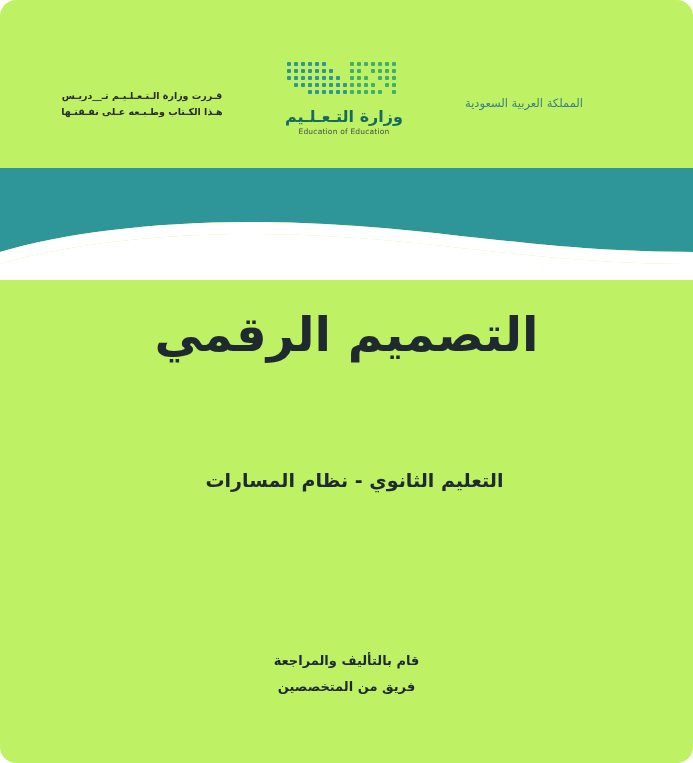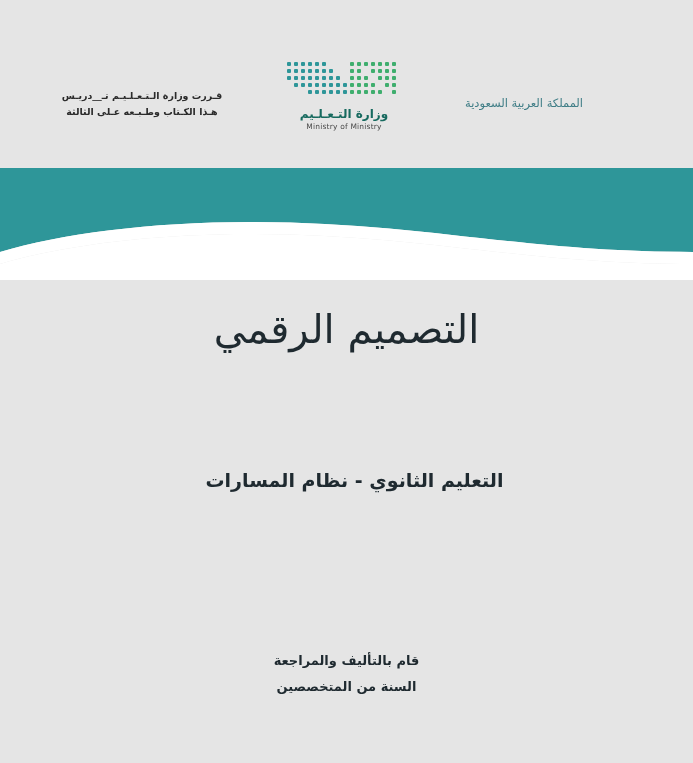--- a/index.html
+++ b/index.html
@@ -12,22 +12,23 @@
     background: #ffffff;
     font-family: "DejaVu Sans", "Liberation Sans", sans-serif;
     overflow: hidden;
     position: relative;
   }
 
   .page {
     position: relative;
     width: 693px;
     height: 763px;
-    background: #e5e5e5;
+    background: #bef264;
     overflow: hidden;
+    border-radius: 16px;
   }
 
   
   .header {
     position: absolute;
     top: 0;
     left: 0;
     width: 693px;
     height: 165px;
   }
@@ -58,21 +59,21 @@
   }
   .logo-dots {
     width: 118px;
     height: 44px;
     margin: 0 auto;
     position: relative;
   }
   .logo-dots svg { display: block; }
   .logo-word {
     margin-top: 3px;
-    font-size: 12px;
+    font-size: 16px;
     font-weight: 700;
     color: #176a5f;
     letter-spacing: 0.5px;
     direction: rtl;
   }
   .logo-sub {
     margin-top: 1px;
     font-size: 7.5px;
     color: #4b4b4b;
     letter-spacing: 0.2px;
@@ -106,22 +107,22 @@
 
   
   .title {
     position: absolute;
     top: 306px;
     left: 0;
     width: 693px;
     text-align: center;
     direction: rtl;
     color: #1f2a30;
-    font-size: 40px;
-    font-weight: 400;
+    font-size: 48px;
+    font-weight: 700;
     letter-spacing: 0.5px;
   }
 
   .subtitle {
     position: absolute;
     top: 463px;
     left: 0;
     width: 693px;
     text-align: center;
     direction: rtl;
@@ -149,21 +150,21 @@
 </style>
 </head>
 <body>
 
 <div class="page">
 
   <div class="header">
 
     <div class="decision">
       <div>قـررت وزارة الـتـعـلـيـم تـ__دريـس</div>
-      <div>هـذا الكـتاب وطـبـعه عـلى الثالثة</div>
+      <div>هـذا الكـتاب وطـبـعه عـلى نفـقتـها</div>
     </div>
 
     <div class="logo-block">
       <div class="logo-dots">
         <svg width="118" height="44" viewBox="0 0 118 44" xmlns="http://www.w3.org/2000/svg" aria-hidden="true">
           <g fill="#2e9699">
             <rect x="2" y="2" width="4" height="4" rx="1"></rect>
             <rect x="9" y="2" width="4" height="4" rx="1"></rect>
             <rect x="16" y="2" width="4" height="4" rx="1"></rect>
             <rect x="23" y="2" width="4" height="4" rx="1"></rect>
@@ -236,21 +237,21 @@
             <rect x="65" y="30" width="4" height="4" rx="1"></rect>
             <rect x="72" y="30" width="4" height="4" rx="1"></rect>
             <rect x="79" y="30" width="4" height="4" rx="1"></rect>
             <rect x="86" y="30" width="4" height="4" rx="1"></rect>
             <rect x="93" y="30" width="4" height="4" rx="1"></rect>
             <rect x="107" y="30" width="4" height="4" rx="1"></rect>
           </g>
         </svg>
       </div>
       <div class="logo-word">وزارة التـعـلـيم</div>
-      <div class="logo-sub">Ministry of Ministry</div>
+      <div class="logo-sub">Education of Education</div>
     </div>
 
     <div class="kingdom">المملكة العربية السعودية</div>
   </div>
 
   <div class="band">
     <svg width="693" height="120" viewBox="0 0 693 120" xmlns="http://www.w3.org/2000/svg" aria-hidden="true">
       <path d="M0,8 L693,8 L693,92 C520,92 420,62 250,62 C150,62 60,74 0,92 Z" fill="#2e9699"></path>
       <path d="M693,92 C520,92 420,62 250,62 C150,62 60,74 0,92 L0,104 C60,86 150,74 250,74 C420,74 520,104 693,104 Z" fill="#ffffff"></path>
       <path d="M693,104 C520,104 420,74 250,74 C150,74 60,86 0,104 L0,120 L693,120 Z" fill="#ffffff"></path>
@@ -259,16 +260,16 @@
   </div>
 
   <div class="title">التصميم الرقمي</div>
 
   <div class="subtitle">
     <span>التعليم الثانوي - نظام المسارات</span>
   </div>
 
   <div class="credits">
     <div>قام بالتأليف والمراجعة</div>
-    <div>السنة من المتخصصين</div>
+    <div>فريق من المتخصصين</div>
   </div>
 
 </div>
 
 </body></html>

